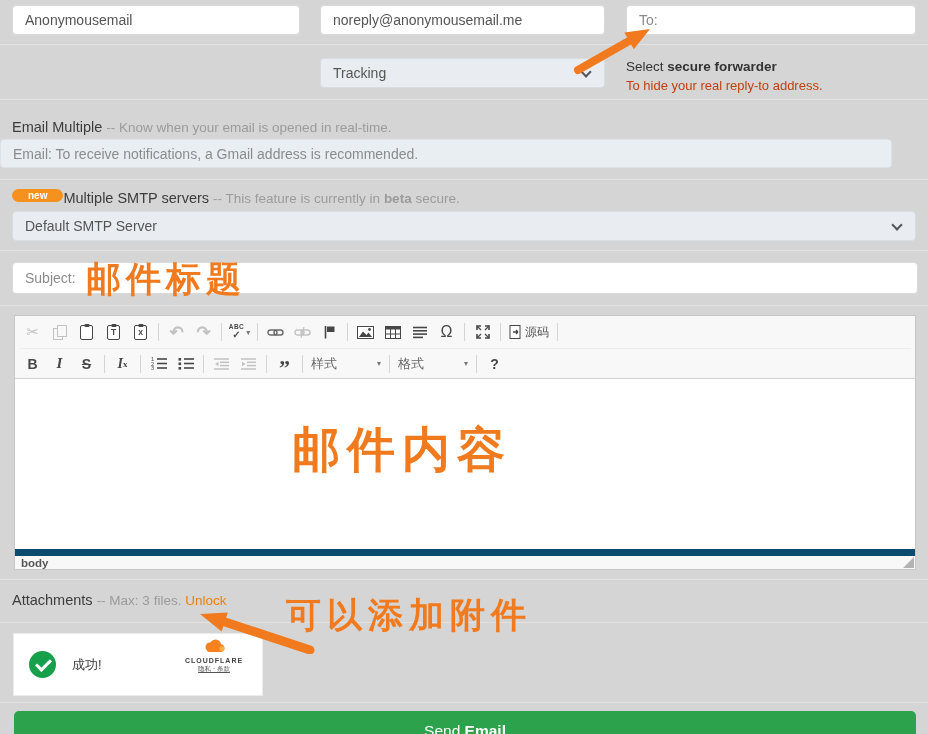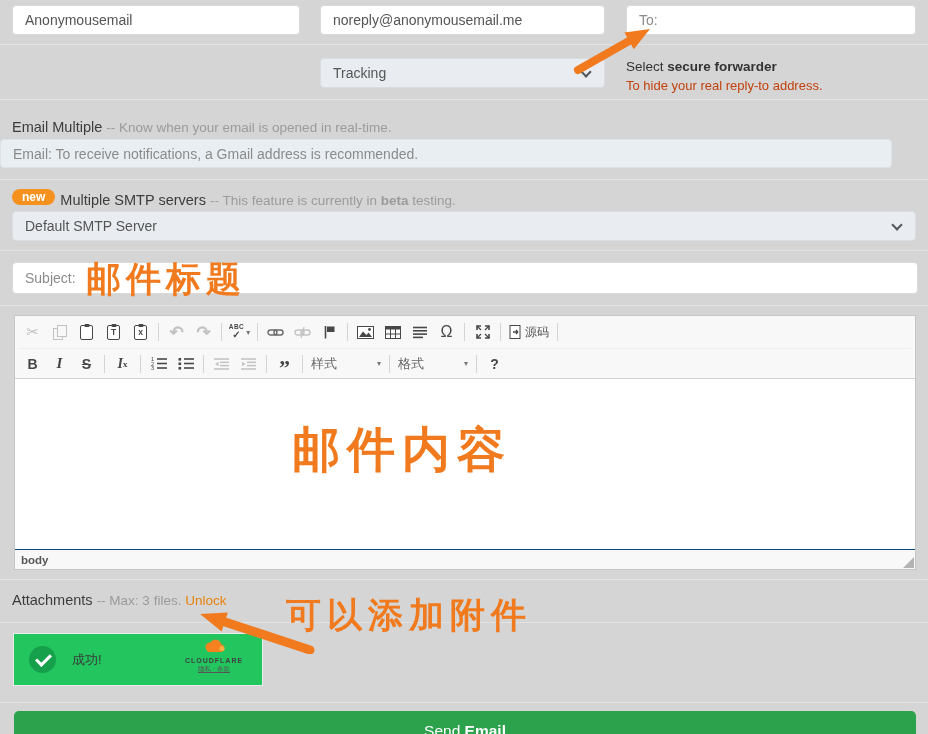--- a/index.html
+++ b/index.html
@@ -17,22 +17,22 @@
           display:flex; align-items:center; padding:0 12px; font-size:14px; color:#555; cursor:pointer; }
   .chev { position:absolute; right:14px; top:9px; width:8px; height:8px; border-right:2px solid #52585e;
           border-bottom:2px solid #52585e; transform:rotate(45deg); }
 
   .ginp { background:#e9eef2; border:1px solid #dde2e7; color:#7d7d7d; }
 
   .lblrow { position:absolute; font-size:14.5px; color:#3c3c3c; white-space:nowrap; }
   .lblrow .dim { font-size:13.5px; color:#9b9b9b; }
   .hint-title { font-size:13.5px; color:#333; }
   .hint-sub { font-size:13px; color:#c2410c; margin-top:4px; }
-  .badge { display:inline-block; background:#f5921e; color:#fff; font-size:12px; font-weight:bold;
-           border-radius:8px; padding:1px 10px; vertical-align:4px; margin-right:5px; }
+  .badge { display:inline-block; background:#f5921e; color:#fff; font-size:10px; font-weight:bold;
+           border-radius:8px; padding:1px 16px; vertical-align:4px; }
   .orange-link { color:#e8820c; text-decoration:none; cursor:pointer; font-size:13.5px; }
 
   
   #editor { position:absolute; left:14px; top:315px; width:902px; height:255px; background:#fff;
             border:1px solid #c6c6c6; display:flex; flex-direction:column; }
   .toolbar { background:#f8f8f8; border-bottom:1px solid #d1d1d1; padding:0 4px; }
   .tb-row { display:flex; align-items:center; height:32px; }
   .tb-row2 { height:30px; border-top:1px solid #ededed; }
   .tb-btn { min-width:25px; height:24px; display:inline-flex; align-items:center; justify-content:center;
             color:#474747; border-radius:2px; cursor:pointer; margin:0 1px; font-size:15px; }
@@ -53,27 +53,27 @@
   .arrow-g { font-size:17px; font-weight:bold; line-height:1; }
 
   .i-copy { position:relative; width:14px; height:14px; }
   .i-copy::after { content:""; position:absolute; left:4px; top:0; width:8px; height:10px; border:1px solid currentColor; background:#f8f8f8; }
   .i-copy::before { content:""; position:absolute; left:0; top:3px; width:8px; height:10px; border:1px solid currentColor; background:#f8f8f8; }
   .i-clip { position:relative; width:13px; height:15px; border:1px solid currentColor; border-radius:2px; background:#fff; }
   .i-clip::before { content:""; position:absolute; top:-2px; left:50%; transform:translateX(-50%); width:5px; height:3px; background:currentColor; border-radius:1px; }
   .i-clip .letter { position:absolute; inset:0; display:flex; align-items:center; justify-content:center; font-size:8.5px; font-weight:bold; }
 
   #editor-body { flex:1; background:#fff; position:relative; cursor:text; }
-  #pathbar { height:20px; background:#f8f8f8; border-top:1px solid #0c4a6e; display:flex; align-items:center;
+  #pathbar { height:20px; background:#f8f8f8; border-top:7px solid #0c4a6e; display:flex; align-items:center;
              padding:0 6px; font-size:11.5px; font-weight:bold; color:#555; position:relative; }
   #grip { position:absolute; right:1px; bottom:1px; width:0; height:0;
           border-left:11px solid transparent; border-bottom:11px solid #b3b3b3; cursor:se-resize; }
 
   
-  #captcha { position:absolute; left:13px; top:633px; width:250px; height:53px; background:#22c55e;
+  #captcha { position:absolute; left:13px; top:633px; width:250px; height:63px; background:#ffffff;
              border:1px solid #ececec; display:flex; align-items:center; }
   .ck-circle { width:27px; height:27px; border-radius:50%; background:#17a04b; margin-left:15px; position:relative; }
   .ck-circle::after { content:""; position:absolute; left:7px; top:8px; width:12px; height:6px;
                       border-left:3px solid #fff; border-bottom:3px solid #fff; transform:rotate(-45deg); }
   .ck-status { font-size:13px; color:#3a3a3a; margin-left:16px; }
   .ck-brand { position:absolute; right:8px; top:5px; width:80px; text-align:center; }
   .ck-brand-name { font-size:7px; font-weight:bold; color:#404041; letter-spacing:1px; }
   .ck-links { font-size:6.5px; color:#555; text-decoration:underline; margin-top:1px; cursor:pointer; }
 
   #send-btn { position:absolute; left:14px; top:711px; width:902px; height:40px; background:#2ba24b;
@@ -108,21 +108,21 @@
 
   <div class="lblrow" style="left:12px;top:119px;">
     <span>Email Multiple</span>
     <span class="dim"> <span>-- Know when your email is opened in real-time.</span></span>
   </div>
   <input class="inp ginp" style="left: 0; top: 139px; width: 892px; height: 29px;" placeholder="Email: To receive notifications, a Gmail address is recommended.">
   <div class="divider" style="top:179px;"></div>
 
   <div class="lblrow" style="left:12px;top:189px;">
     <span class="badge">new</span><span>Multiple SMTP servers</span>
-    <span class="dim"> <span>-- This feature is currently in </span><b>beta</b><span> testing.</span></span>
+    <span class="dim"> <span>-- This feature is currently in </span><b>beta</b><span> secure.</span></span>
   </div>
   <div class="gsel" style="left:12px;top:211px;width:904px;">
     <span>Default SMTP Server</span>
     <span class="chev"></span>
   </div>
   <div class="divider" style="top:250px;"></div>
 
   <input class="inp" style="left: 12px; top: 262px; width: 906px; height: 32px;" placeholder="Subject:">
   <div class="divider" style="top:305px;"></div>
 

